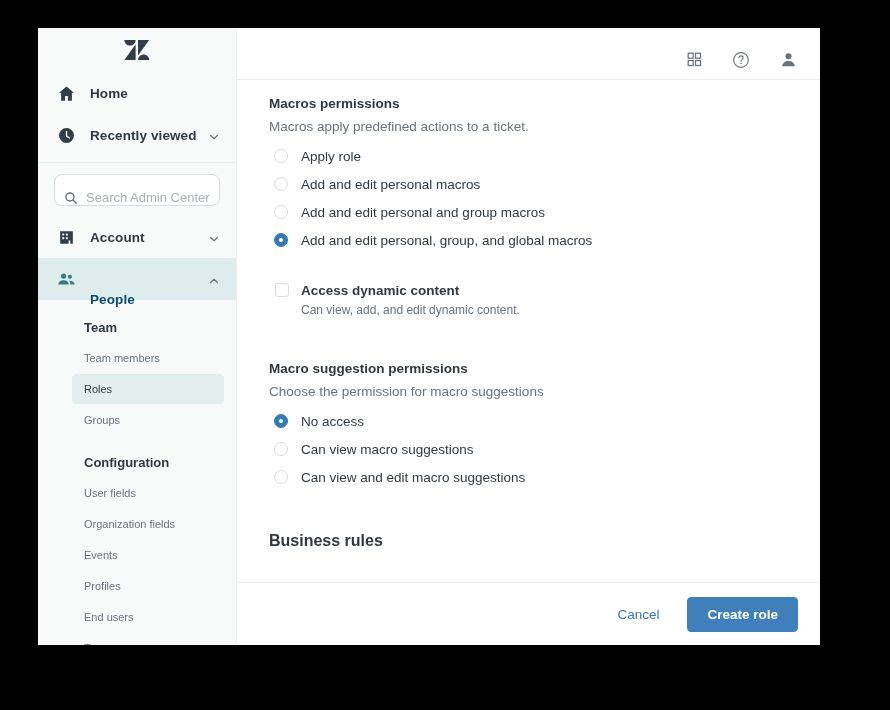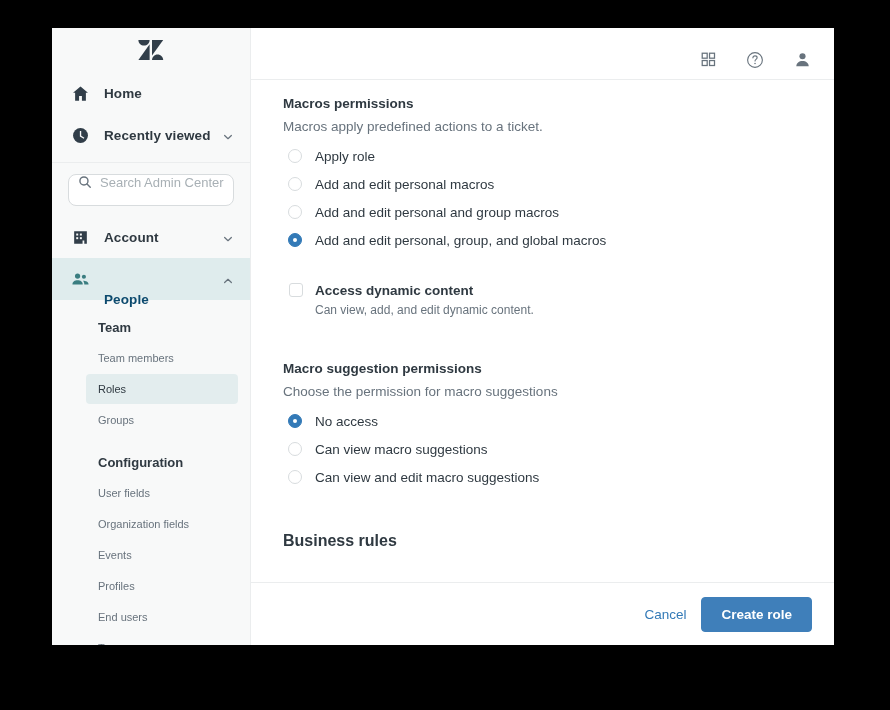--- a/index.html
+++ b/index.html
@@ -7,21 +7,21 @@
     margin: 0; padding: 0;
     width: 890px; height: 710px;
     background: #000000;
     font-family: "Liberation Sans", sans-serif;
     overflow: hidden;
   }
 
   
   .app-window {
     position: absolute;
-    left: 52px; top: 28px;
+    left: 38px; top: 28px;
     width: 782px; height: 617px;
     background: #ffffff;
     display: flex;
     overflow: hidden;
   }
 
   
   .sidebar {
     width: 199px;
     flex: 0 0 199px;
@@ -73,21 +73,21 @@
     margin: 6px 0 0 0;
   }
 
   .search-wrap { padding: 11px 16px 10px 16px; }
   .search-box {
     height: 32px;
     background: #ffffff;
     border: 1px solid #d8dcde;
     border-radius: 8px;
     display: flex;
-    align-items: flex-start;
+    align-items: flex-end;
     padding: 0 9px;
   }
   .search-box svg { flex: 0 0 14px; color: #68737d; }
   .search-box input {
     border: 0; outline: 0; background: transparent;
     font-family: "Liberation Sans", sans-serif;
     font-size: 13px;
     color: #2f3941;
     margin-left: 8px;
     width: 100%;
@@ -238,21 +238,21 @@
   }
 
   
   .footer {
     flex: 0 0 63px;
     border-top: 1px solid #ebedee;
     display: flex;
     align-items: center;
     justify-content: flex-end;
     padding-right: 22px;
-    gap: 11px;
+    gap: 24px;
     background: #ffffff;
   }
   .btn-link {
     font-size: 13.5px;
     color: #337ab7;
     background: none;
     border: 0;
     cursor: pointer;
     font-family: "Liberation Sans", sans-serif;
     padding: 6px 4px;

